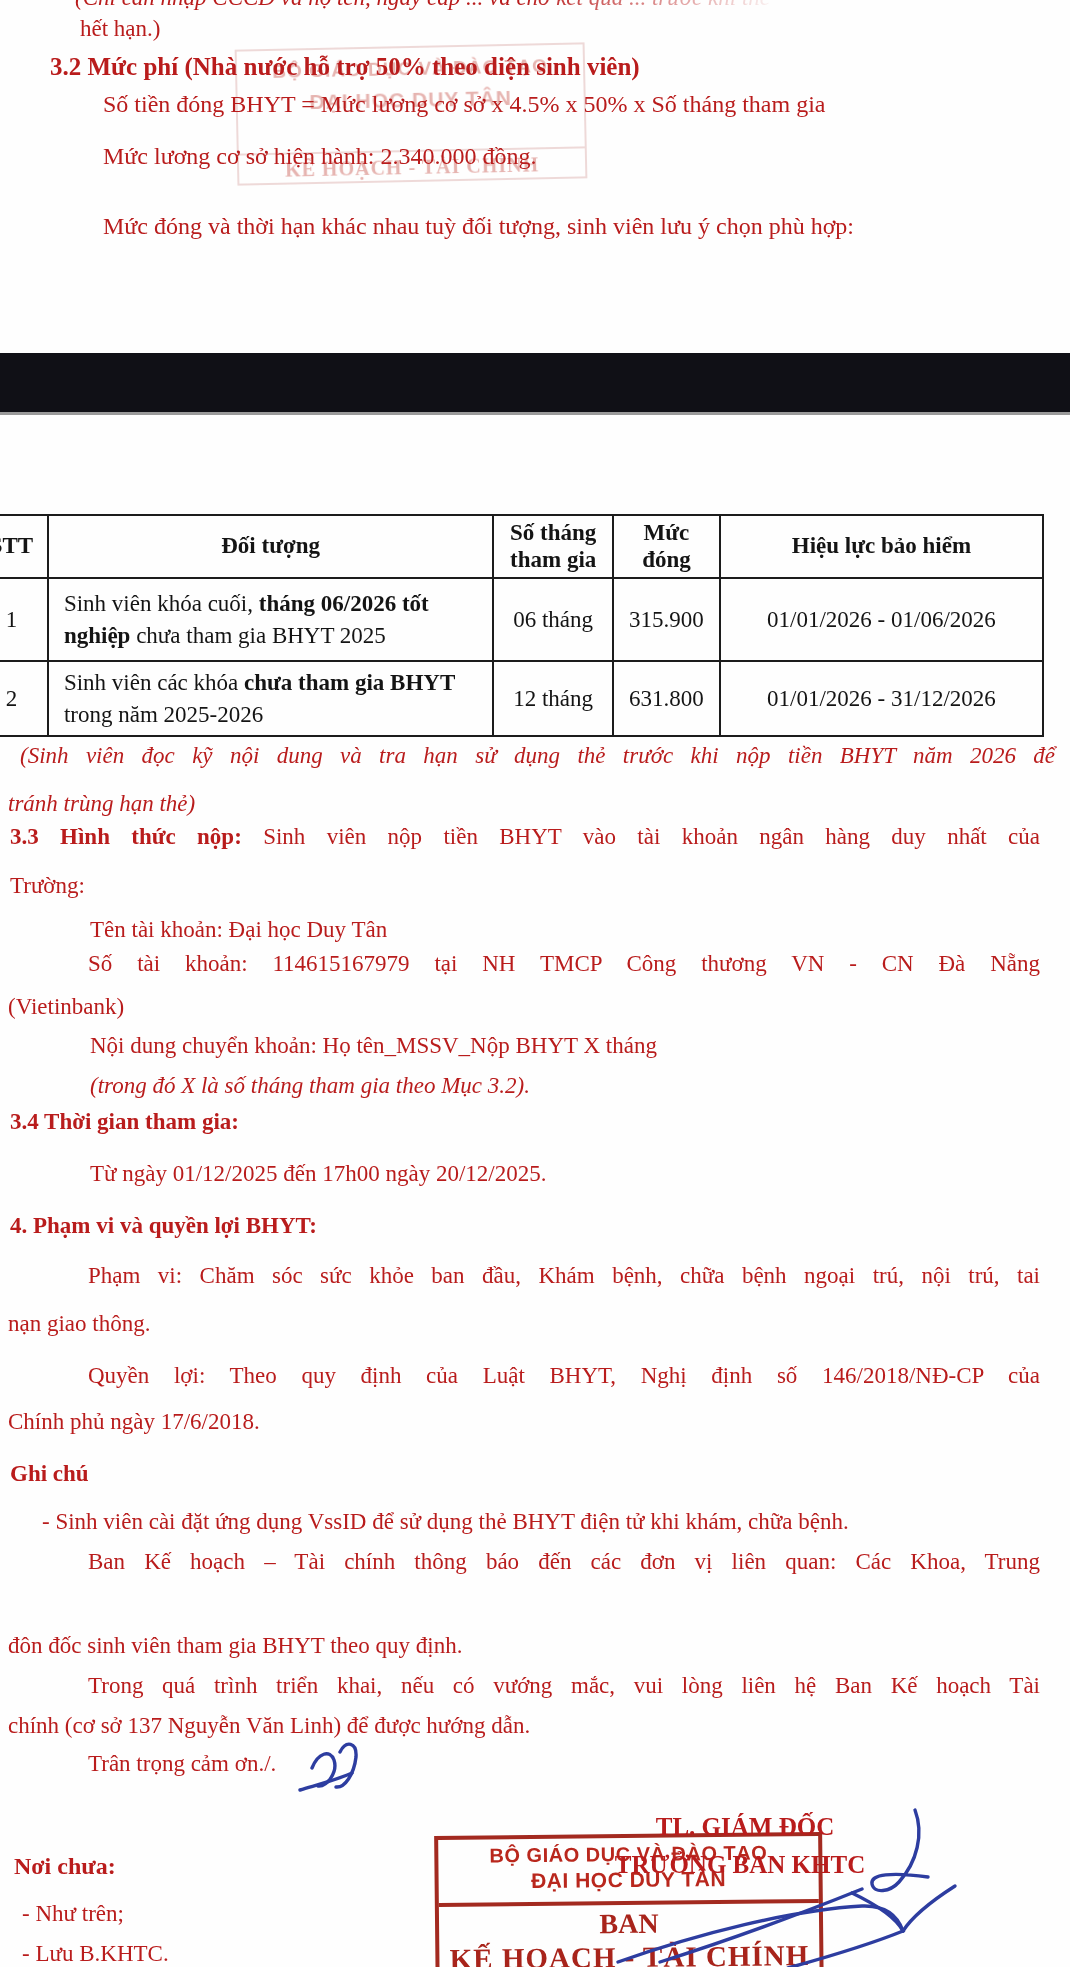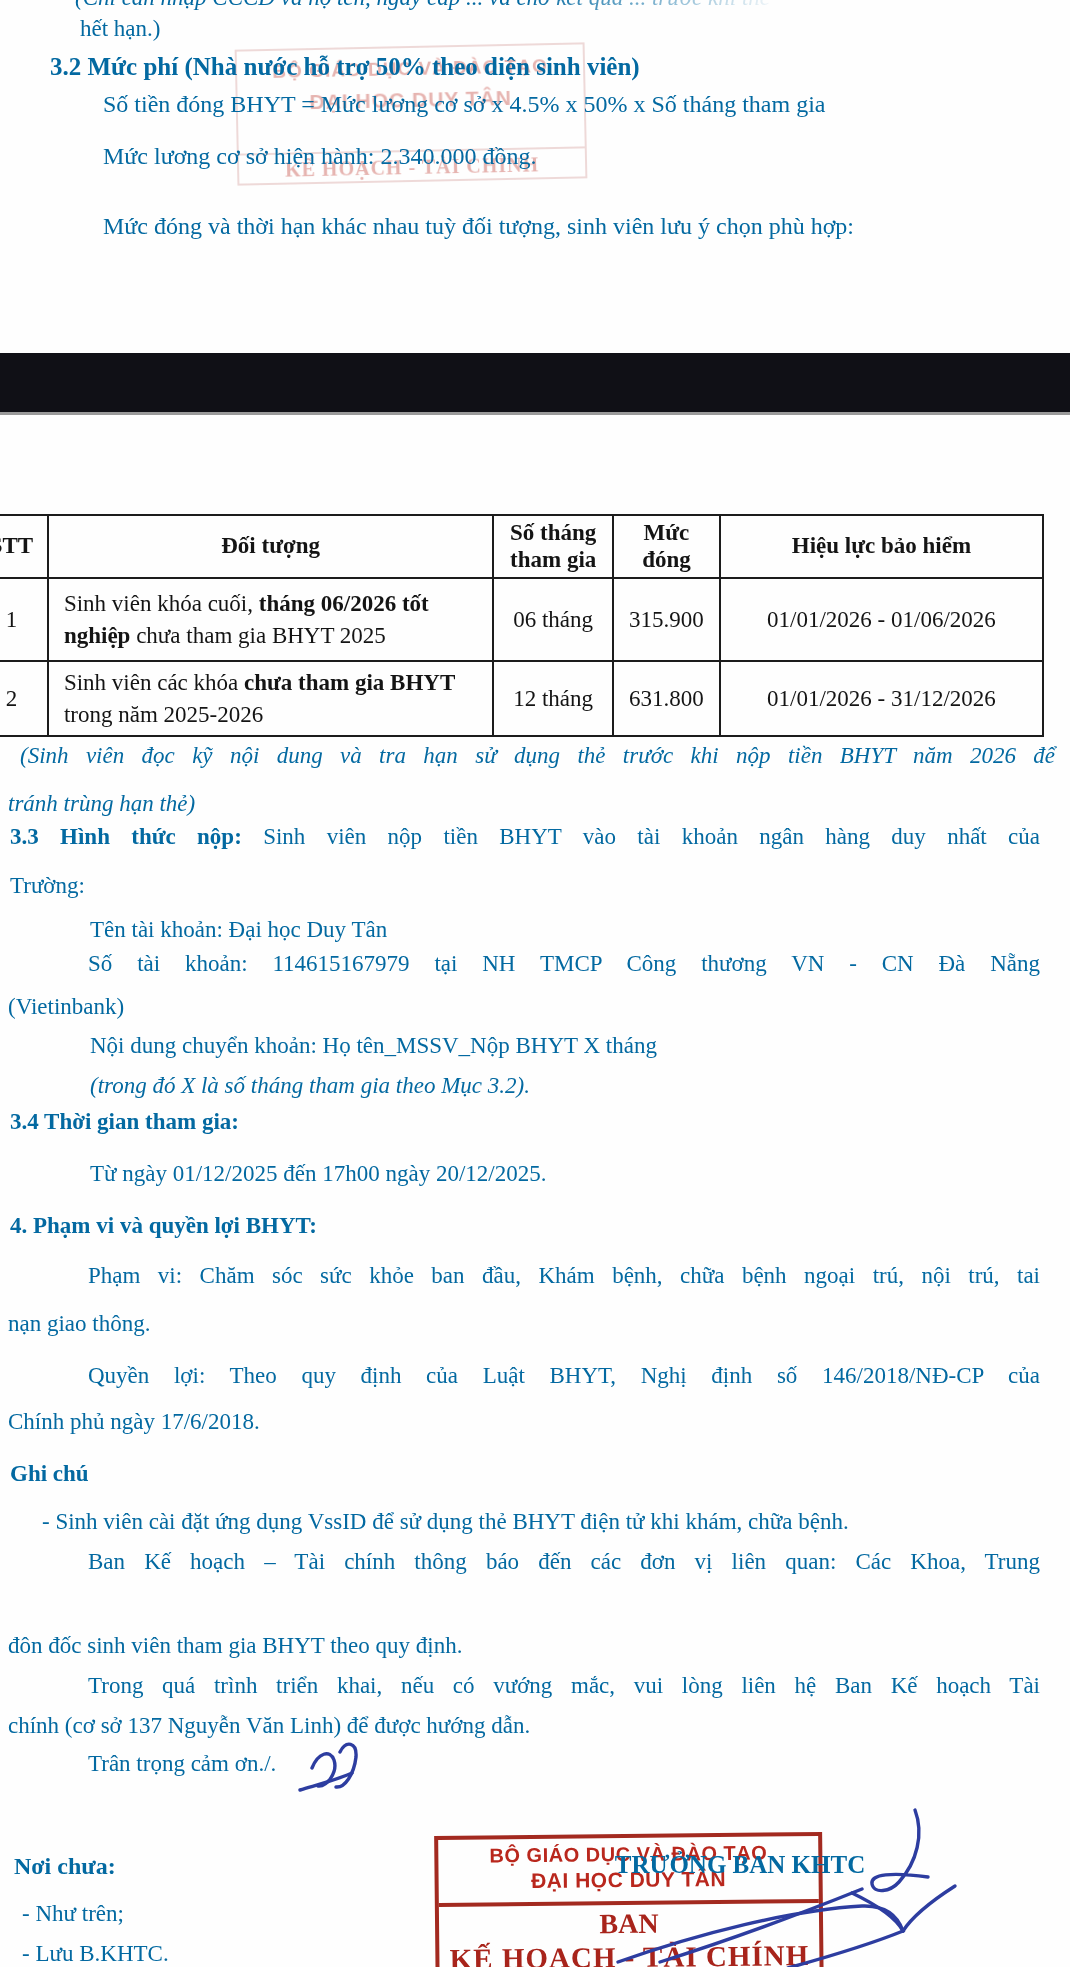--- a/index.html
+++ b/index.html
@@ -1,21 +1,21 @@
 <!DOCTYPE html>
 <html><head>
 <meta charset="utf-8">
 <style>
   html,body{margin:0;padding:0;background:#e8e8e8;}
   #page{
     position:relative;width:1070px;height:1967px;margin:0 auto;
     background:#fefefe;overflow:hidden;
     font-family:"Liberation Serif","DejaVu Serif",serif;color:#141414;
   }
-  .ln{position:absolute;font-size:23px;line-height:1.18;white-space:nowrap;color:#0369a1;}
+  .ln{position:absolute;font-size:23px;line-height:1.18;white-space:nowrap;color:#b91c1c;}
   .b{font-weight:bold;}
   .i{font-style:italic;}
   .just{white-space:normal;text-align:justify;text-align-last:justify;}
   .center{text-align:center;}
 
   
   #bar{position:absolute;left:0;top:353px;width:1070px;height:59px;background:#101016;border-bottom:3px solid #9a9a9a;}
 
   
   #fee-table{position:absolute;left:-26px;top:514px;border-collapse:collapse;table-layout:fixed;}
@@ -144,20 +144,21 @@
     <div class="cell1">
       <div class="sline">BỘ GIÁO DỤC VÀ ĐÀO TẠO</div>
       <div class="sline sline2">ĐẠI HỌC DUY TÂN</div>
     </div>
     <div class="cell2">
       <div class="ban">BAN</div>
       <div class="khtc">KẾ HOẠCH - TÀI CHÍNH</div>
     </div>
   </div>
 
+  <div class="ln b center" style="left:595px;top:1812px;width:300px;font-size:25px;">TL. GIÁM ĐỐC</div>
   <div class="ln b center" style="left:590px;top:1850px;width:300px;font-size:25px;">TRƯỞNG BAN KHTC</div>
 
   <div class="ln b" style="left:14px;top:1852px;font-size:24px;">Nơi chưa:</div>
   <div class="ln" style="left:22px;top:1900px;">- Như trên;</div>
   <div class="ln" style="left:22px;top:1940px;">- Lưu B.KHTC.</div>
 
   <svg id="ink" width="1070" height="1967" viewBox="0 0 1070 1967">
     <g fill="none" stroke="#2d3da0" stroke-width="3.4" stroke-linecap="round">
 
       <path d="M 312 1768 C 318 1753, 330 1749, 334 1760 C 338 1772, 327 1787, 318 1786"></path>

